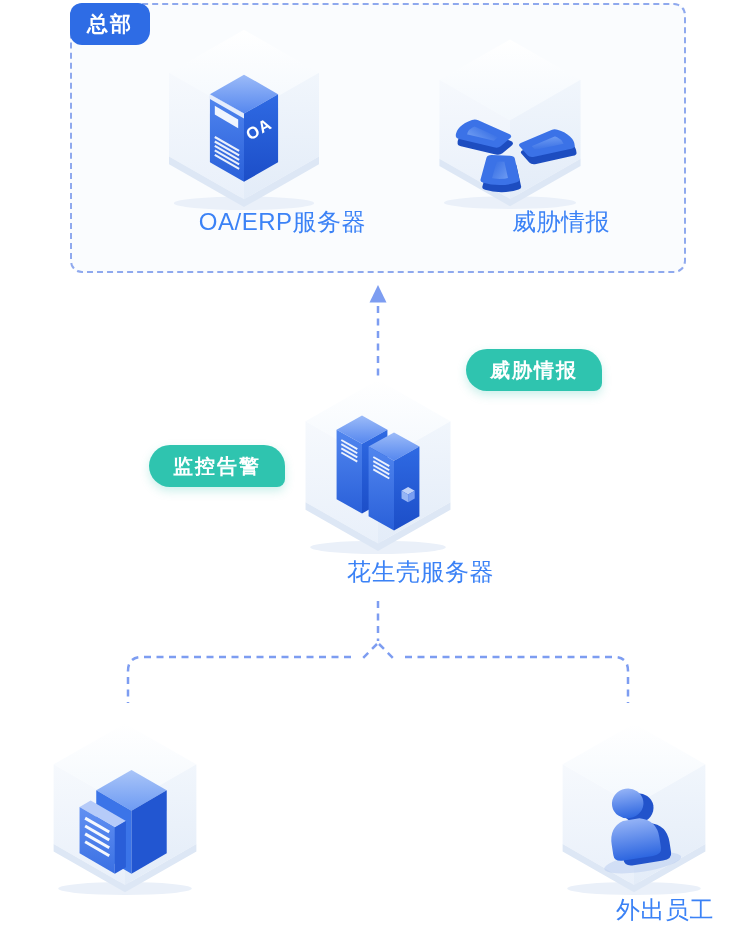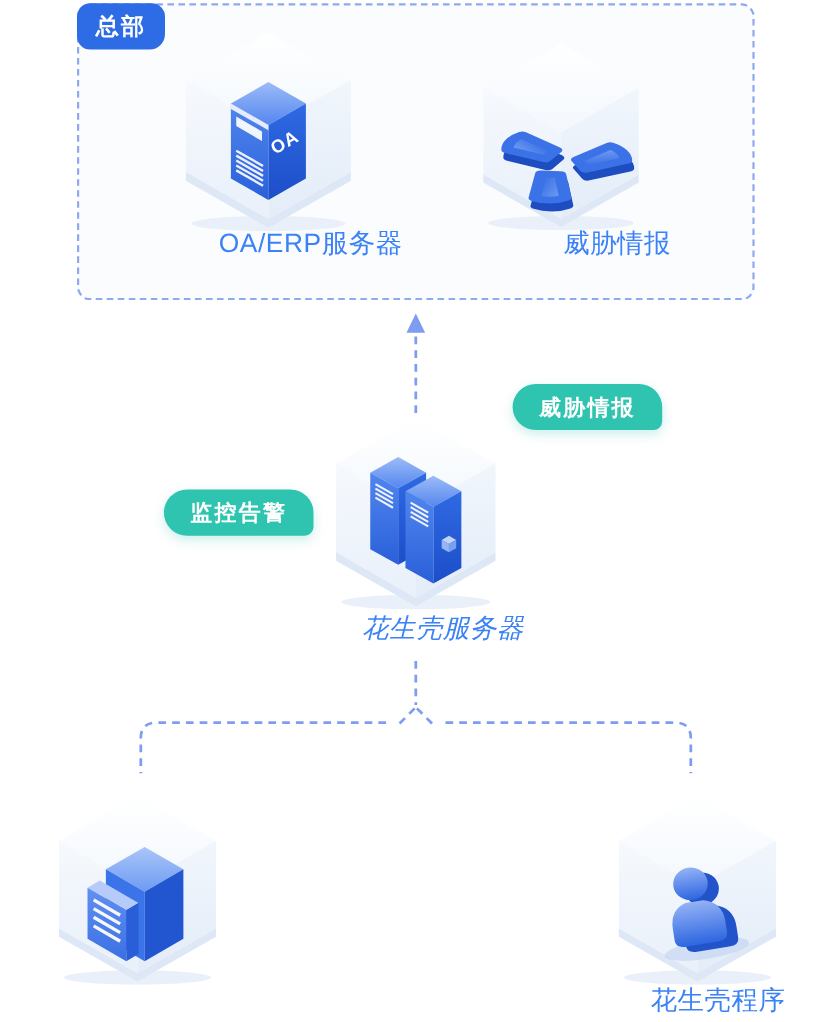--- a/index.html
+++ b/index.html
@@ -192,21 +192,21 @@
       <path d="M80,96.8 L97,106.5"></path>
         <path d="M80,101.2 L97,110.9"></path>
     </g>
 
     <g opacity=".95">
       <path d="M117,120 L124,124 L117,128 L110,124 Z" fill="#c9d9fa"></path>
       <path d="M110,124 L117,128 L117,136 L110,132 Z" fill="#9dbaf6"></path>
       <path d="M117,128 L124,124 L124,132 L117,136 Z" fill="#7fa3f3"></path>
     </g>
   </svg>
-  <div class="abs node-label" style="left:276px;top:557px;width:200px;font-style:italic;">花生壳服务器</div>
+  <div class="abs node-label" style="left:294px;top:557px;width:200px;">花生壳服务器</div>
 
   <div class="abs feature-badge" style="left:149px;top:409px;margin-top:36px;">
     <span>监控告警</span>
   </div>
   <div class="abs feature-badge" style="left:466px;top:349px;">
     <span>威胁情报</span>
   </div>
 
   <svg class="abs" style="left:46px;top:718px;" width="158" height="178" viewBox="0 0 170 192">
     <ellipse cx="85" cy="184" rx="72" ry="7" fill="#eaf0f9"></ellipse>
@@ -242,15 +242,15 @@
       <g fill="#2253cb" transform="translate(10,7)">
         <circle cx="-2" cy="-26" r="17"></circle>
         <path d="M-26,18 Q-26,-2 -10,-7 L8,-7 Q26,-2 26,18 L26,30 Q26,38 16,38 L-16,38 Q-26,38 -26,30 Z"></path>
       </g>
       <g fill="url(#gPerson)">
         <circle cx="-2" cy="-26" r="17"></circle>
         <path d="M-26,18 Q-26,-2 -10,-7 L8,-7 Q26,-2 26,18 L26,30 Q26,38 16,38 L-16,38 Q-26,38 -26,30 Z"></path>
       </g>
     </g>
   </svg>
-  <div class="abs node-label" style="left:554px;top:895px;width:160px;">花生壳程序</div>
+  <div class="abs node-label" style="left:554px;top:895px;width:160px;">外出员工</div>
 
 </div>
 
 </body></html>

